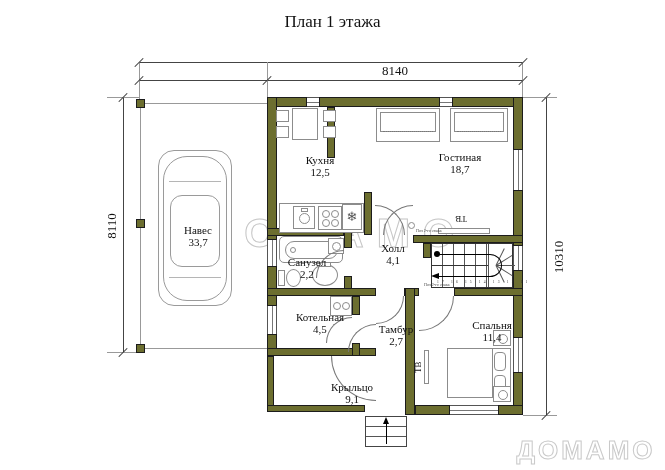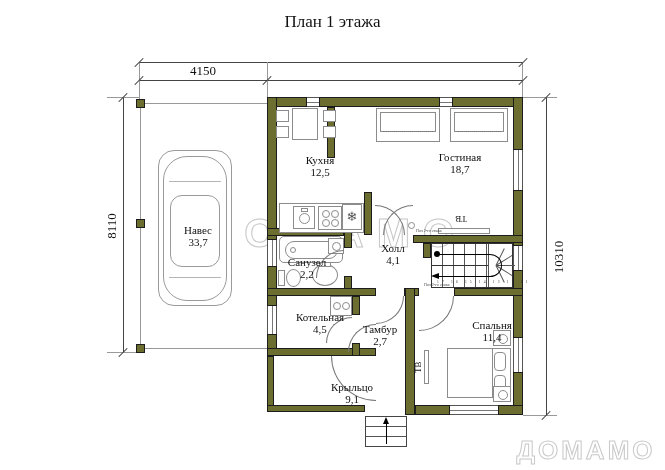--- a/index.html
+++ b/index.html
@@ -80,21 +80,21 @@
   <div class="tick" style="left:133px;top:62px;"></div>
   <div class="tick" style="left:517px;top:62px;"></div>
   <div class="tick" style="left:133px;top:80px;"></div>
   <div class="tick" style="left:261px;top:80px;"></div>
   <div class="tick" style="left:517px;top:80px;"></div>
   <div class="tick" style="left:117px;top:97px;"></div>
   <div class="tick" style="left:117px;top:352px;"></div>
   <div class="tick" style="left:540px;top:97px;"></div>
   <div class="tick" style="left:540px;top:415px;"></div>
 
-  <div class="dimlbl" style="left:139px;top:63px;width:128px;">4150</div>
+  <div class="dimlbl" style="left:267px;top:63px;width:256px;">8140</div>
   <div class="dimlbl rot" style="left:82px;top:218px;width:60px;">8110</div>
   <div class="dimlbl rot" style="left:524px;top:249px;width:70px;">10310</div>
 
   <div class="watermark">ДОМАМО</div>
 
   <div class="thin gray" style="left:140px;top:103px;width:128px;height:1px;"></div>
   <div class="thin gray" style="left:140px;top:103px;width:1px;height:246px;"></div>
   <div class="thin gray" style="left:140px;top:348px;width:128px;height:1px;"></div>
   <div class="post" style="left:136px;top:99px;width:9px;height:9px;"></div>
   <div class="post" style="left:136px;top:219px;width:9px;height:9px;"></div>
@@ -270,21 +270,21 @@
     <div>4,1</div>
   </div>
   <div class="lbl" style="left:307px;top:268px;">
     <div>Санузел</div>
     <div>2,2</div>
   </div>
   <div class="lbl" style="left:320px;top:323px;">
     <div>Котельная</div>
     <div>4,5</div>
   </div>
-  <div class="lbl" style="left:380px;top:335px;">
+  <div class="lbl" style="left:396px;top:335px;">
     <div>Тамбур</div>
     <div>2,7</div>
   </div>
   <div class="lbl" style="left:492px;top:331px;">
     <div>Спальня</div>
     <div>11,4</div>
   </div>
   <div class="lbl" style="left:352px;top:393px;">
     <div>Крыльцо</div>
     <div>9,1</div>

